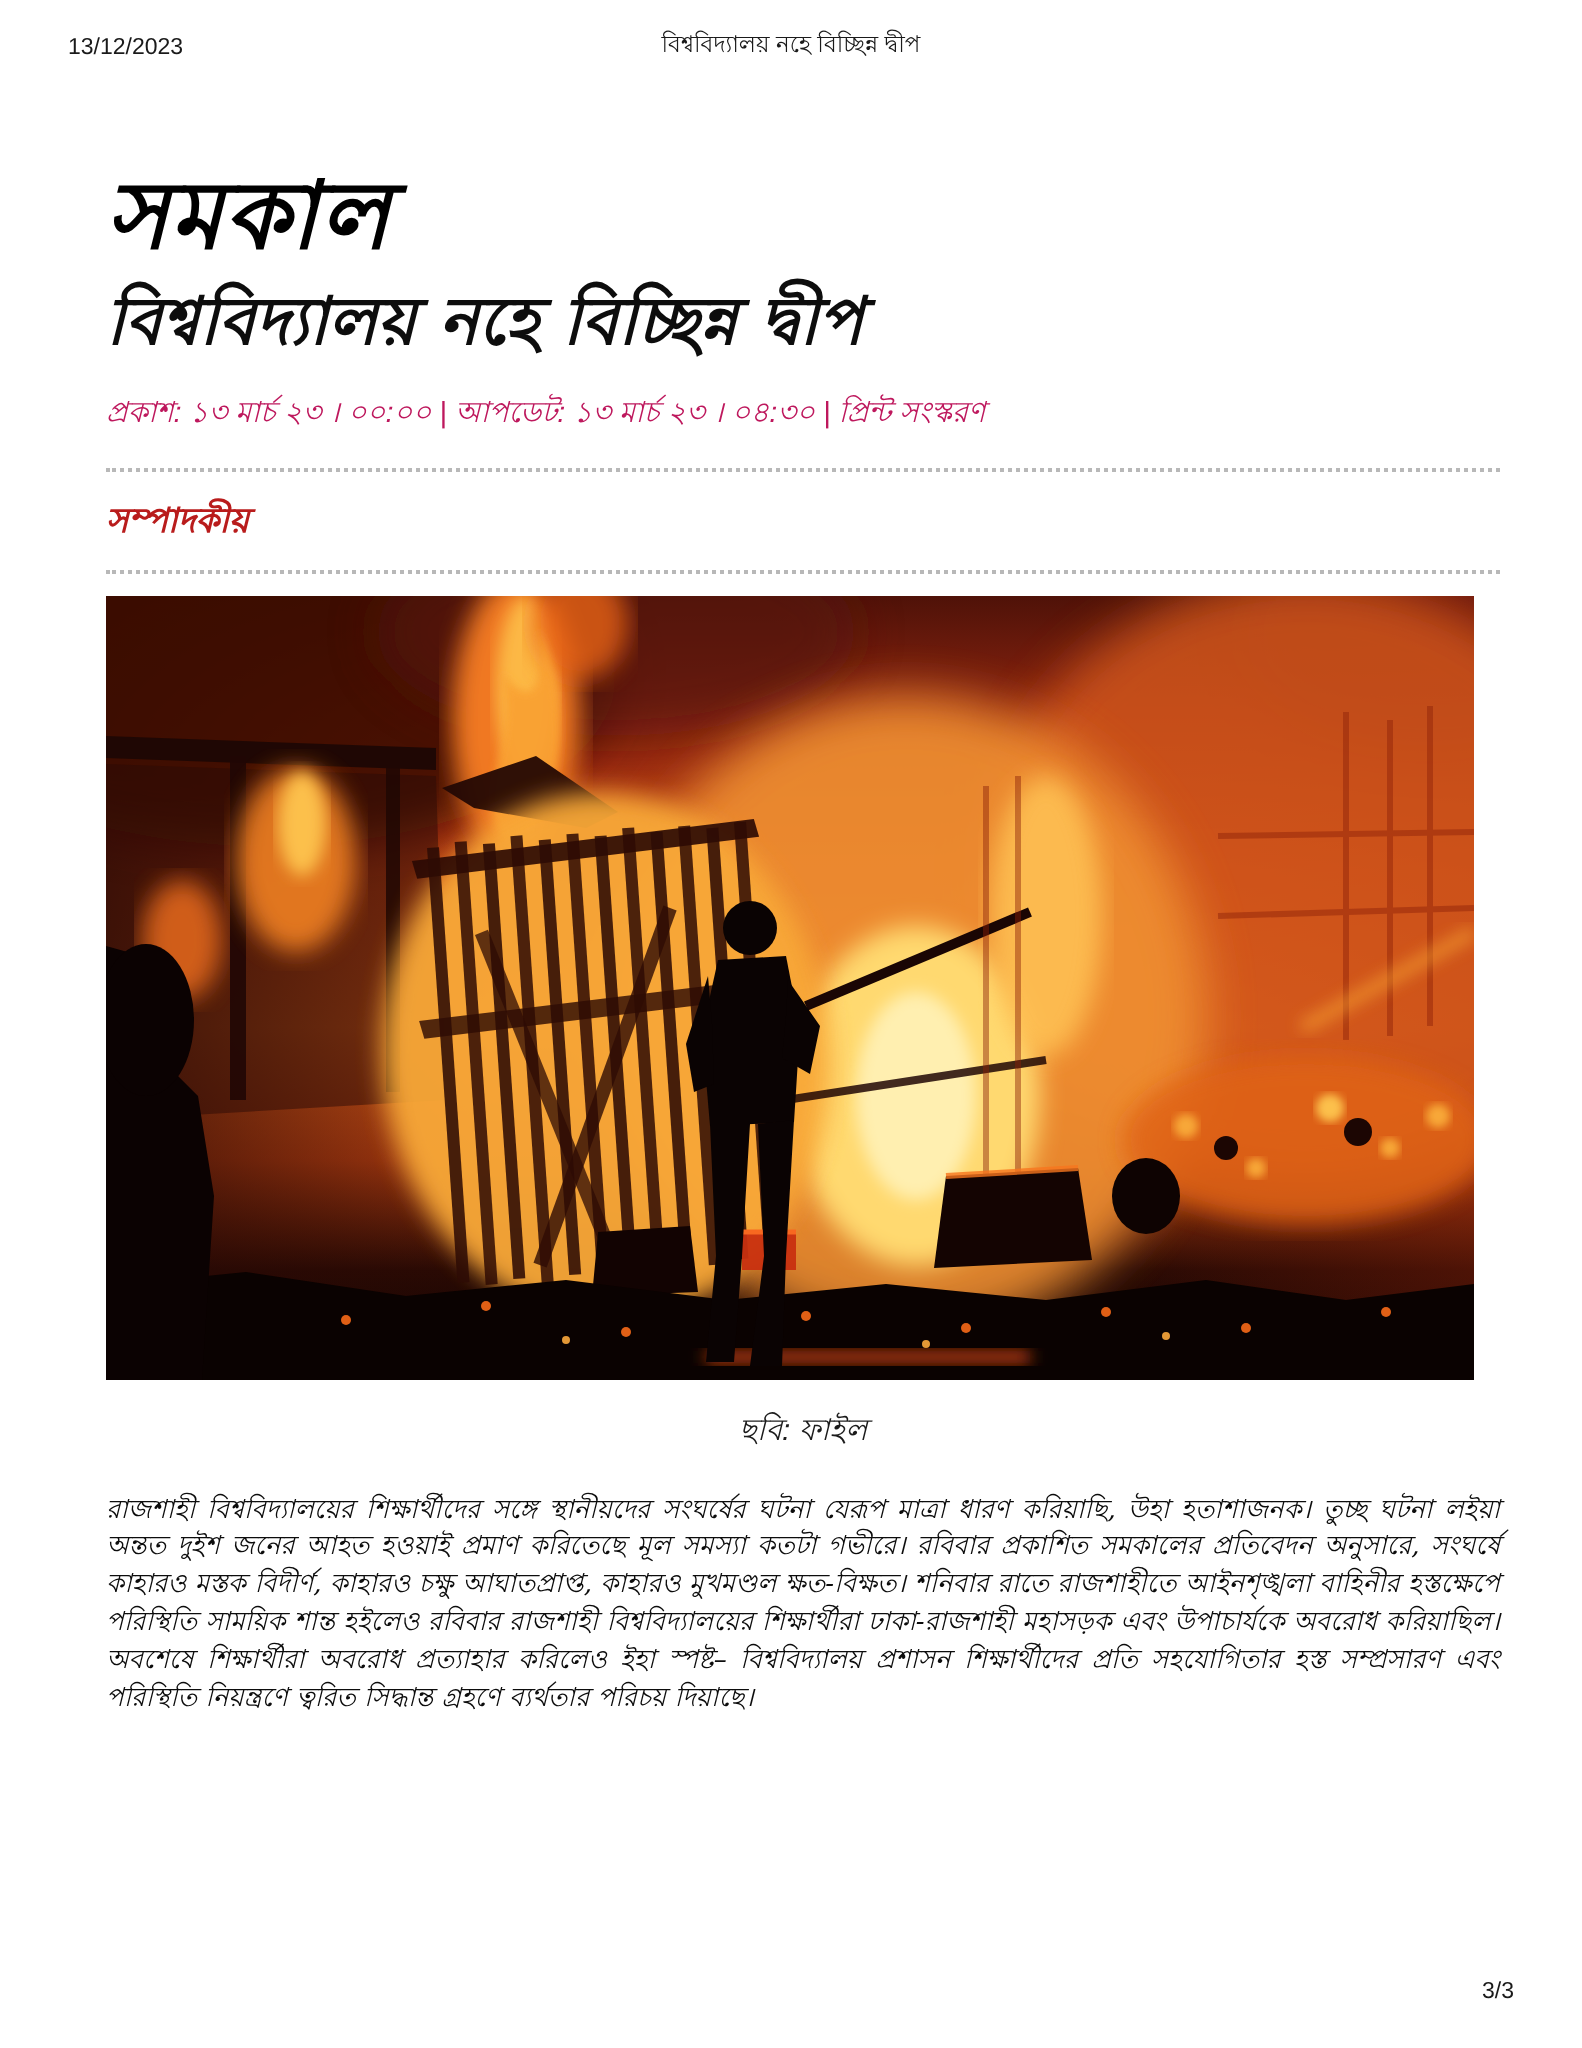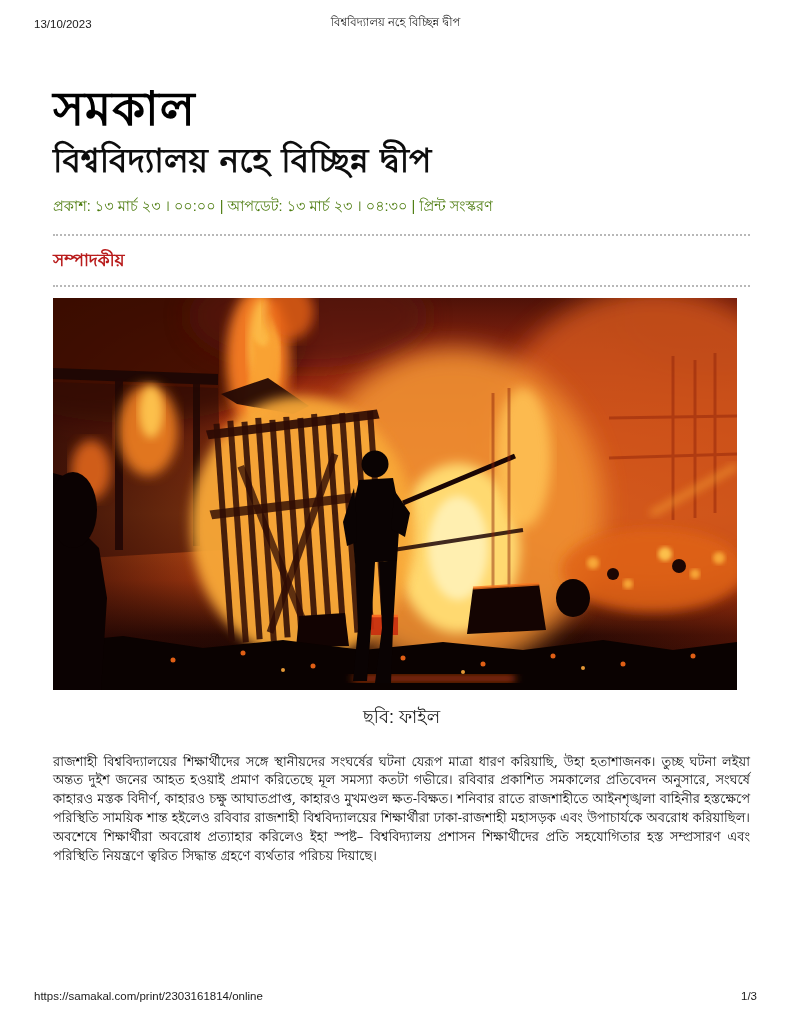--- a/index.html
+++ b/index.html
@@ -20,40 +20,40 @@
     font-size: 11.5px; color: #1a1a1a;
   }
   .print-header { top: 14px; }
   .print-footer { top: 990px; }
   .ph-side { flex: 1 1 0; }
   .ph-side.right { text-align: right; }
   .ph-center { flex: 0 0 auto; text-align: center; }
 
   
   .content {
-    position: absolute; top: 0; left: 53px; width: 697px;
+    position: absolute; top: 0; left: 53px; width: 697px; font-style: italic;
   }
   .masthead {
     margin-top: 84px;
     font-size: 47px; line-height: 1.05;
     font-weight: 900;
     letter-spacing: 1px;
     color: #000;
     font-family: "DejaVu Sans", sans-serif;
   }
   .headline {
     margin-top: 7px;
     font-size: 33px; line-height: 1.25;
     font-weight: 600;
     color: #0d0d0d;
     font-family: "DejaVu Serif", "Liberation Serif", serif;
   }
   .meta-line {
     margin-top: 13px;
-    font-size: 14.5px; color: #4d7c0f;
+    font-size: 14.5px; color: #be185d;
   }
   .dotted-divider {
     margin-top: 15px;
     border-top: 2px dotted #b8b8b8;
     height: 0;
   }
   .section-label {
     margin-top: 11px;
     font-size: 17px; font-weight: 700; color: #b91c1c;
   }
@@ -61,38 +61,38 @@
 
   figure.photo-figure { margin-top: 11px; }
   .photo-frame {
     width: 684px; height: 392px;
     display: block;
     background: #200604;
   }
   figcaption.photo-caption {
     margin-top: 13px;
     text-align: center;
-    font-size: 18px; color: #1b1b1b;
+    font-size: 15px; color: #1b1b1b;
   }
 
   .article-body {
     margin-top: 19px;
     font-size: 13px; line-height: 1.45;
     text-align: justify;
     color: #0c0c0c;
     font-family: "DejaVu Serif", "Liberation Serif", serif;
   }
 </style>
 </head>
 <body>
 
 <div class="page">
 
   <header class="print-header">
-    <span class="ph-side">13/10/2023</span>
+    <span class="ph-side">13/12/2023</span>
     <span class="ph-center">বিশ্ববিদ্যালয় নহে বিচ্ছিন্ন দ্বীপ</span>
     <span class="ph-side right"></span>
   </header>
 
   <main class="content">
 
     <div class="masthead">সমকাল</div>
 
     <h1 class="headline">বিশ্ববিদ্যালয় নহে বিচ্ছিন্ন দ্বীপ</h1>
 
@@ -262,17 +262,16 @@
         </g>
       </svg>
       <figcaption class="photo-caption">ছবি: ফাইল</figcaption>
     </figure>
 
     <p class="article-body">রাজশাহী বিশ্ববিদ্যালয়ের শিক্ষার্থীদের সঙ্গে স্থানীয়দের সংঘর্ষের ঘটনা যেরূপ মাত্রা ধারণ করিয়াছি, উহা হতাশাজনক। তুচ্ছ ঘটনা লইয়া অন্তত দুইশ জনের আহত হওয়াই প্রমাণ করিতেছে মূল সমস্যা কতটা গভীরে। রবিবার প্রকাশিত সমকালের প্রতিবেদন অনুসারে, সংঘর্ষে কাহারও মস্তক বিদীর্ণ, কাহারও চক্ষু আঘাতপ্রাপ্ত, কাহারও মুখমণ্ডল ক্ষত-বিক্ষত। শনিবার রাতে রাজশাহীতে আইনশৃঙ্খলা বাহিনীর হস্তক্ষেপে পরিস্থিতি সাময়িক শান্ত হইলেও রবিবার রাজশাহী বিশ্ববিদ্যালয়ের শিক্ষার্থীরা ঢাকা-রাজশাহী মহাসড়ক এবং উপাচার্যকে অবরোধ করিয়াছিল। অবশেষে শিক্ষার্থীরা অবরোধ প্রত্যাহার করিলেও ইহা স্পষ্ট– বিশ্ববিদ্যালয় প্রশাসন শিক্ষার্থীদের প্রতি সহযোগিতার হস্ত সম্প্রসারণ এবং পরিস্থিতি নিয়ন্ত্রণে ত্বরিত সিদ্ধান্ত গ্রহণে ব্যর্থতার পরিচয় দিয়াছে।</p>
 
   </main>
 
   <footer class="print-footer">
-    <span class="ph-side">https://samakal.com/print/2303161814/online</span>
-    <span class="ph-side right">1/3</span>
+    <span class="ph-side right">3/3</span>
   </footer>
 
 </div>
 
 </body></html>

